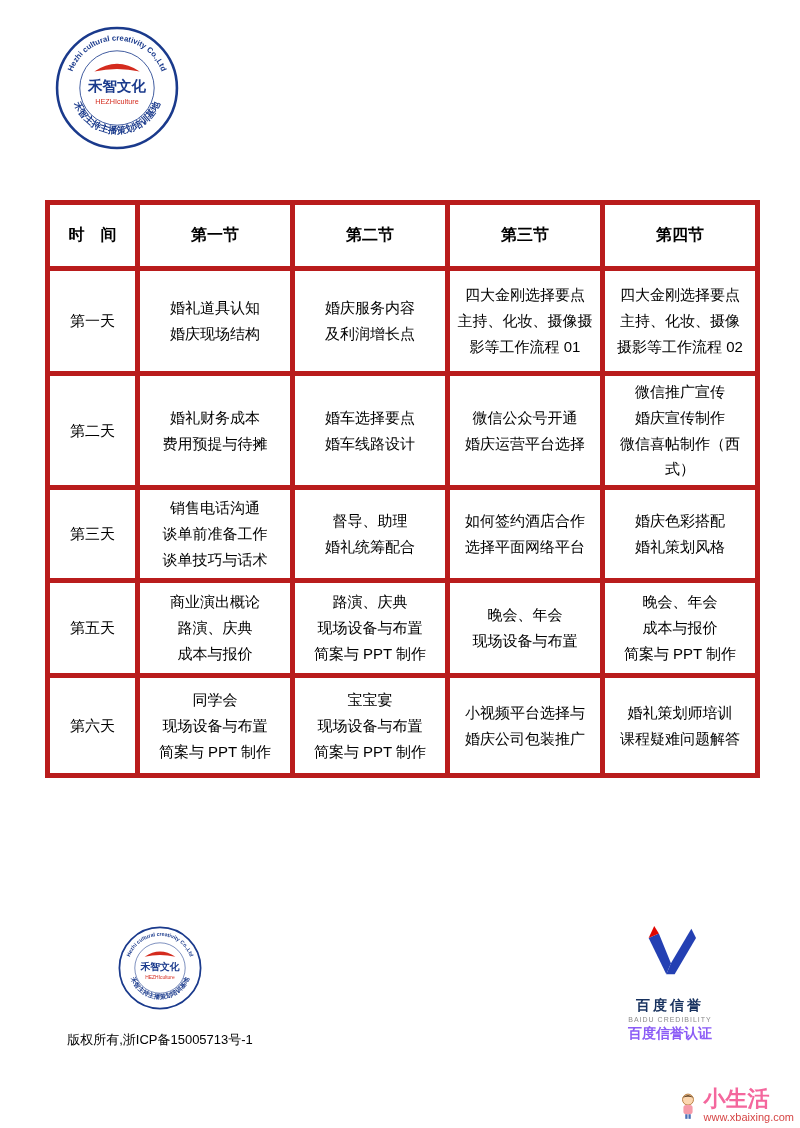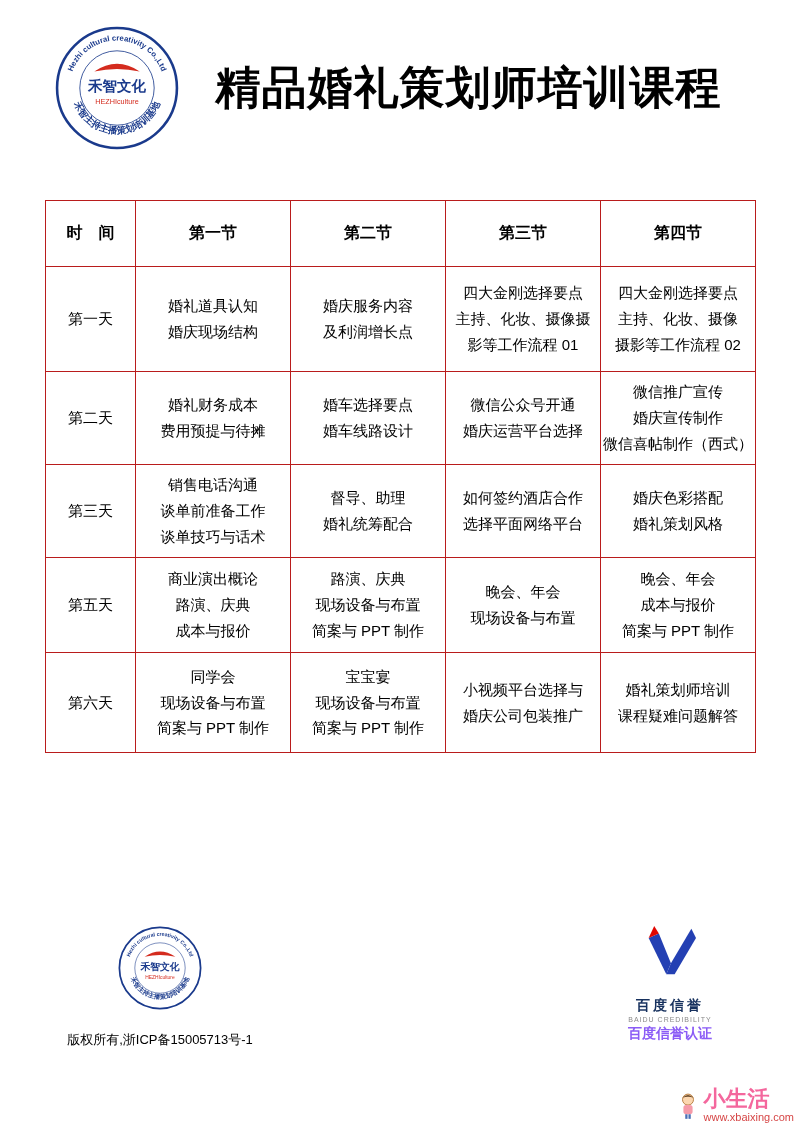--- a/index.html
+++ b/index.html
@@ -19,21 +19,21 @@
     font-size:45px; font-weight:900; letter-spacing:1px; color:#000;
     font-family:"Liberation Sans","DejaVu Sans",sans-serif;
   }
 
   
   .schedule {
     position:absolute; top:200px; left:45px; width:710px;
     border-collapse:collapse; table-layout:fixed;
   }
   .schedule th, .schedule td {
-    border:1px solid #b91c1c; text-align:center; vertical-align:middle;
+    border:5px solid #b91c1c; text-align:center; vertical-align:middle;
     white-space:pre-line; padding:3px 2px;
   }
   .schedule th { font-size:16px; font-weight:bold; height:66px; }
   .schedule td { font-size:15px; line-height:1.72; }
   .schedule td.day { font-size:15px; }
   .blue { color:#000000; }
   tr.r105 td { height:105px; }
   tr.r93  td { height:93px; }
   tr.r92  td { height:92px; }
   tr.r95  td { height:95px; }
@@ -79,21 +79,20 @@
           <textPath href="#h-top" startOffset="50%" text-anchor="middle">Hezhi cultural creativity Co.,Ltd</textPath>
         </text>
         <text font-size="9" font-weight="bold" fill="#1a3a8c">
           <textPath href="#h-bot" startOffset="50%" text-anchor="middle">禾智主持主播策划培训基地</textPath>
         </text>
         <path d="M 38 44 Q 60 29 82 44 Q 60 39 38 44 Z" fill="#d42b1e"></path>
         <text x="60" y="63" text-anchor="middle" font-size="14" font-weight="bold" fill="#1a3a8c">禾智文化</text>
         <text x="60" y="75" text-anchor="middle" font-size="7" fill="#d42b1e">HEZHIculture</text>
       </svg>
     </div>
-    <h1 class="title">精品婚礼策划师培训课程</h1>
   </div>
 
   <table class="schedule">
     <colgroup>
       <col style="width:90px">
         <col style="width:155px">
         <col style="width:155px">
         <col style="width:155px">
         <col style="width:155px">
     </colgroup>

